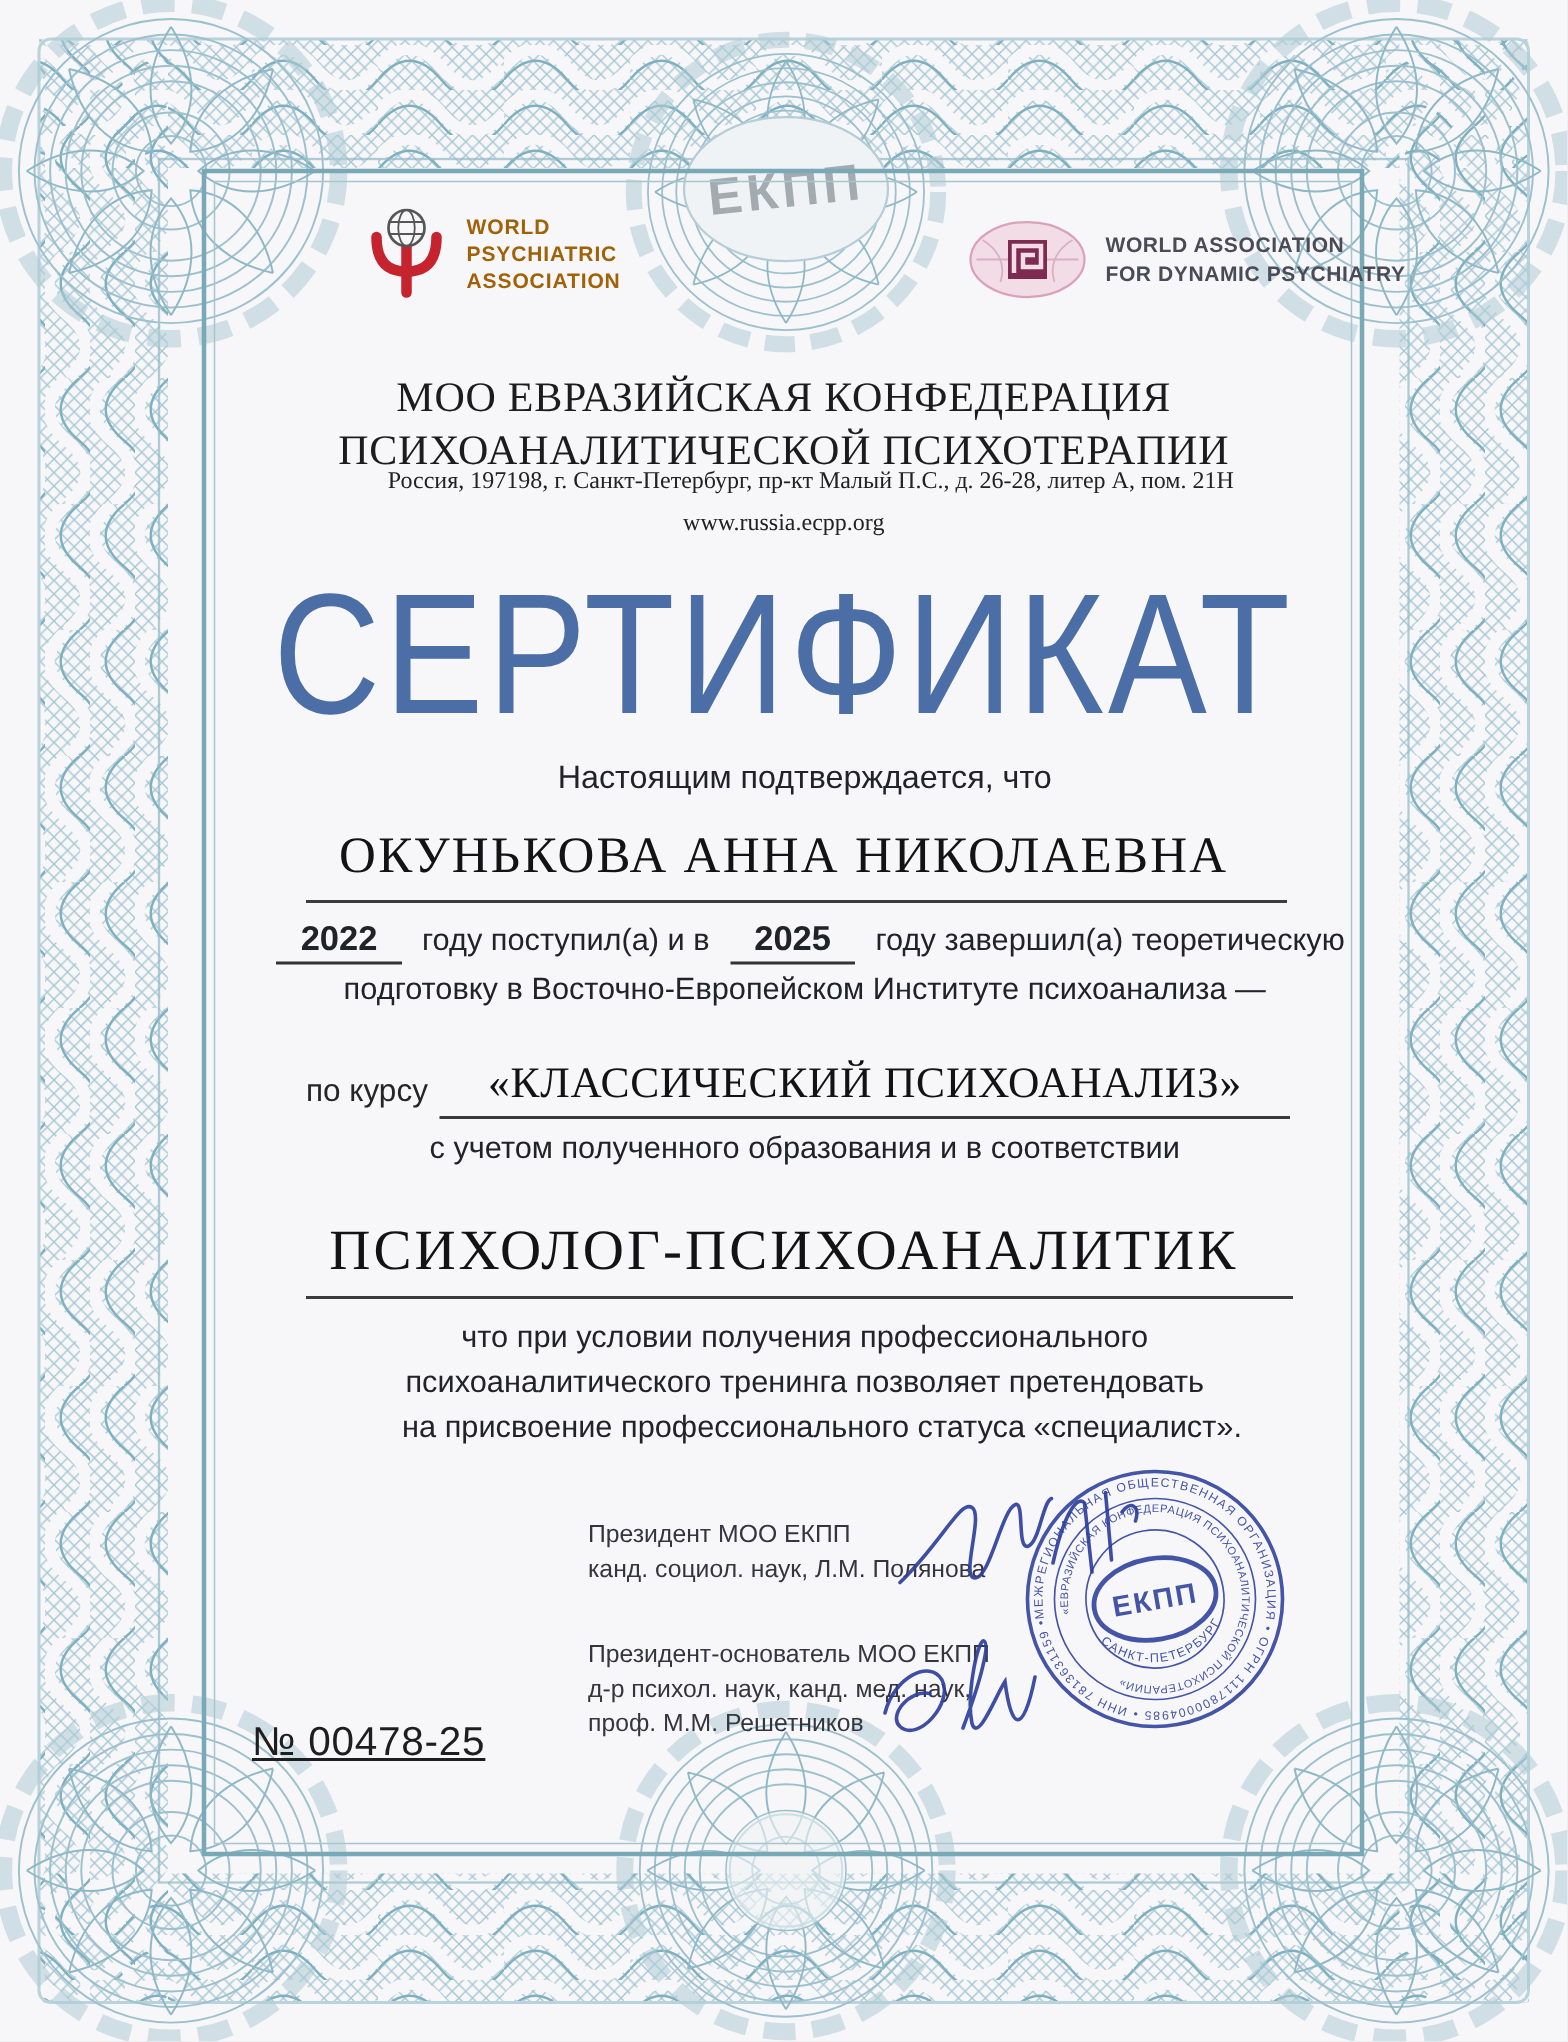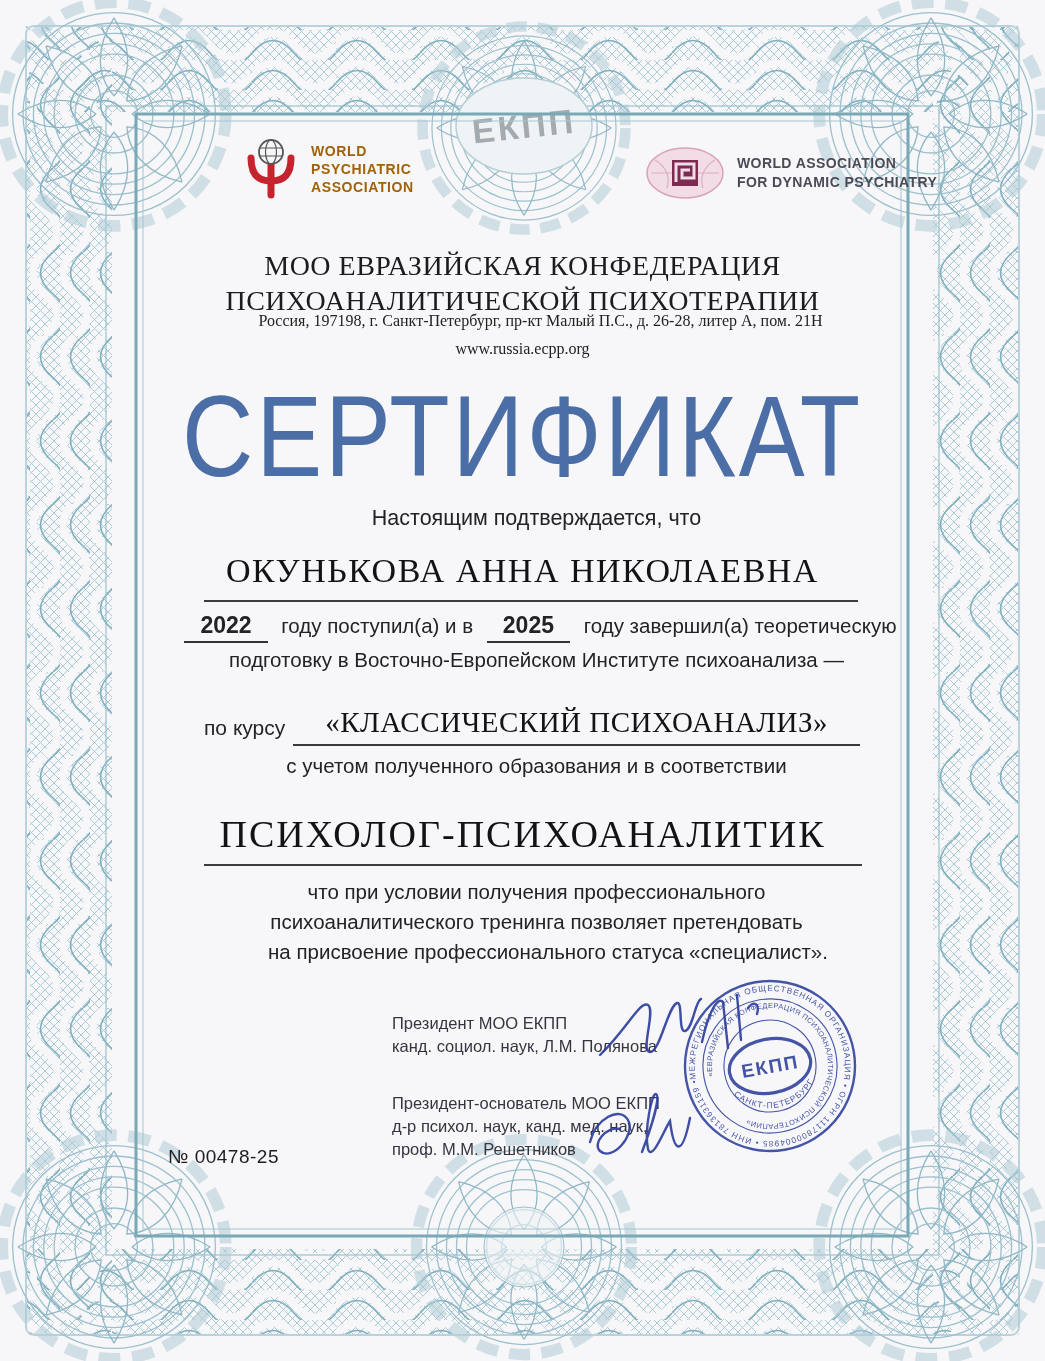--- a/index.html
+++ b/index.html
@@ -32,21 +32,21 @@
 
   .fill-value{display:inline-block;border-bottom:2px solid #333;padding:0 16px 2px;margin:0 8px;
               font-size:23px;font-weight:700;vertical-align:baseline;text-align:right;}
   .course-row{display:flex;align-items:flex-end;}
   .course-label{font-size:21px;padding-bottom:6px;}
   .course-underline{flex:1;border-bottom:2px solid #3a3a3a;margin-left:8px;text-align:center;}
   .course-name{font-family:"Liberation Serif",serif;font-size:29px;letter-spacing:.5px;padding-bottom:5px;display:inline-block;text-align:center;}
   .specialty{font-size:38px;letter-spacing:2px;}
 
   .sig-block{font-size:16.5px;color:#35353f;line-height:1.38;}
-  .cert-number{font-size:19px;color:#1e1e20;letter-spacing:.5px;}
+  .cert-number{font-size:27px;color:#1e1e20;letter-spacing:.5px;text-decoration:underline;}
 </style>
 </head>
 <body>
 
 <div class="page">
 
   <svg class="layer" width="1045" height="1361" viewBox="0 0 1045 1361" aria-hidden="true">
     <defs>
       <pattern id="net" width="9" height="9" patternUnits="userSpaceOnUse">
         <path d="M0,0 L9,9 M9,0 L0,9" stroke="#a4c6d2" stroke-width="0.9" fill="none"></path>

